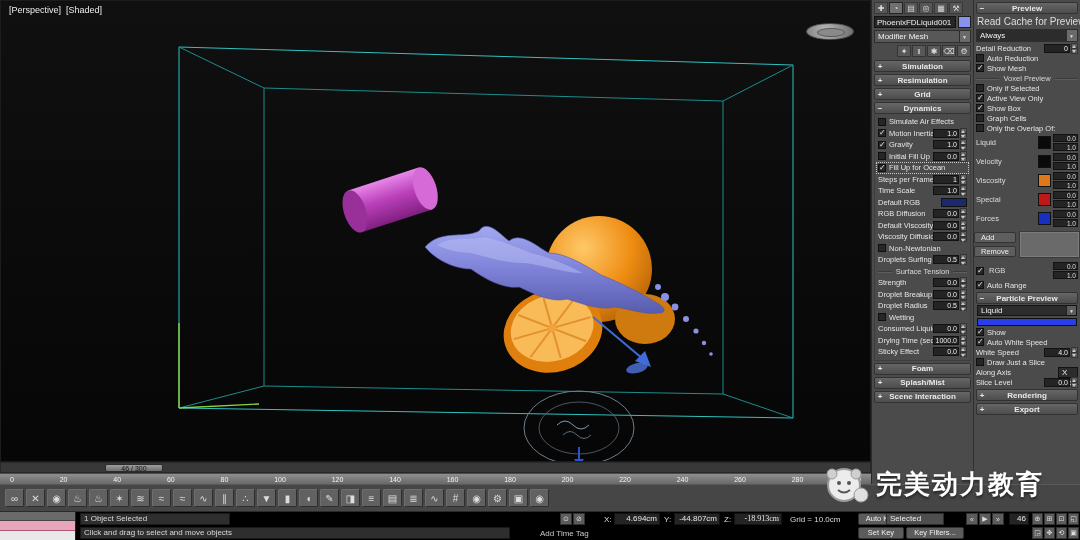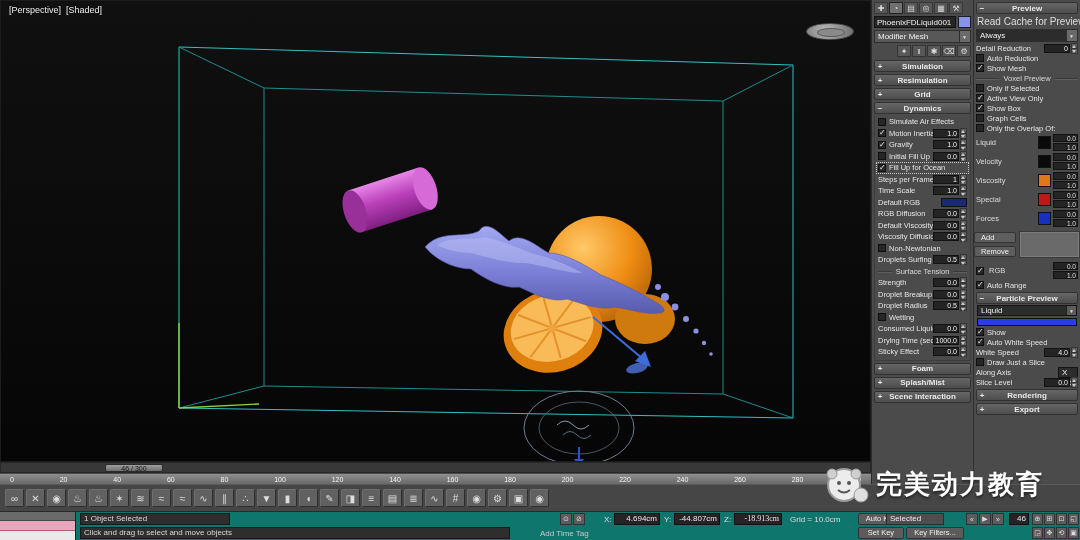--- a/index.html
+++ b/index.html
@@ -38,21 +38,21 @@
            border-radius:2px;display:flex;align-items:center;justify-content:center;font-size:10px;
            background:#616161;color:#ddd;cursor:pointer;font-style:normal;}
   .tb-icon i{font-style:normal;}
 
   
   #watermark{position:absolute;left:822px;top:460px;display:flex;align-items:center;gap:6px;z-index:60;}
   .wm-text{font-size:26px;font-weight:bold;color:#ffffff;letter-spacing:2px;
            text-shadow:0 2px 3px rgba(0,0,0,.55);font-family:"DejaVu Sans",sans-serif;white-space:nowrap;}
 
   
-  #statusbar{position:absolute;left:0;top:511px;width:1080px;height:29px;background:#0f766e;
+  #statusbar{position:absolute;left:0;top:511px;width:1080px;height:29px;background:#000000;
              border-top:1px solid #2a2a2a;font-size:8px;}
   .mini-listener{position:absolute;left:0;top:0;width:76px;height:29px;border-right:1px solid #222;}
   .ml-gray{height:9px;background:#6a6a6a;border-bottom:1px solid #474747;}
   .ml-pink{height:10px;background:#e8a6bc;border-bottom:1px solid #b2577a;}
   .ml-white{height:10px;background:#e9e9e9;}
   .sfield{position:absolute;background:#2e2e2e;border:1px solid #191919;color:#d8d8d8;line-height:10px;padding:0 3px;height:12px;}
   .sel{left:80px;top:1px;width:150px;}
   .prompt{left:80px;top:15px;width:430px;}
   .locks{position:absolute;left:560px;top:1px;display:flex;gap:1px;}
   .tinybtn{width:12px;height:12px;background:#5c5c5c;border:1px solid #323232;color:#ddd;font-size:7px;

